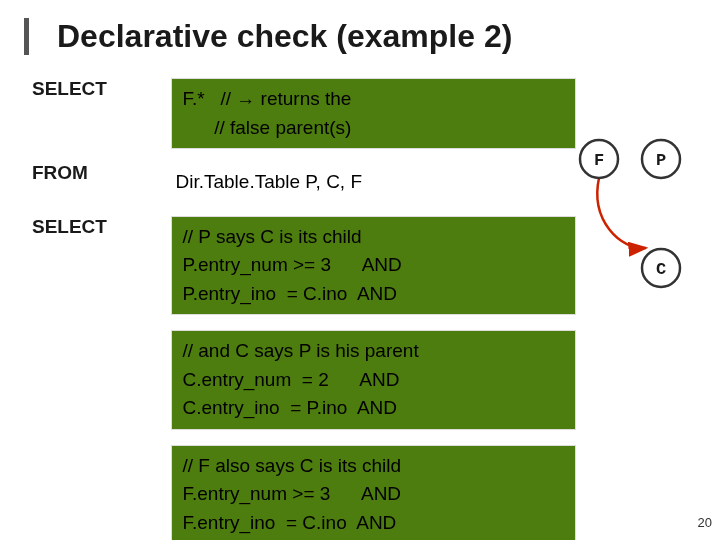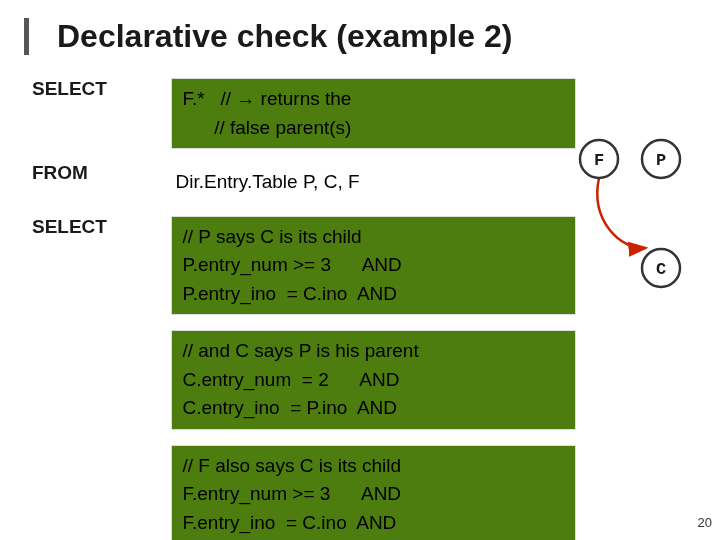--- a/index.html
+++ b/index.html
@@ -103,21 +103,21 @@
         <td class="keyword">SELECT</td>
         <td>
           <div class="code-block">F.*   // → returns the
       // false parent(s)</div>
         </td>
       </tr>
 
       <tr class="from-row">
         <td class="keyword">FROM</td>
         <td>
-          <div class="code-plain">Dir.Entry.Table P, C, F</div>
+          <div class="code-plain">Dir.Table.Table P, C, F</div>
         </td>
       </tr>
 
       <tr>
         <td class="keyword">SELECT</td>
         <td>
           <div class="code-block">// P says C is its child
 P.entry_num &gt;= 3      AND
 P.entry_ino  = C.ino  AND</div>
         </td>

